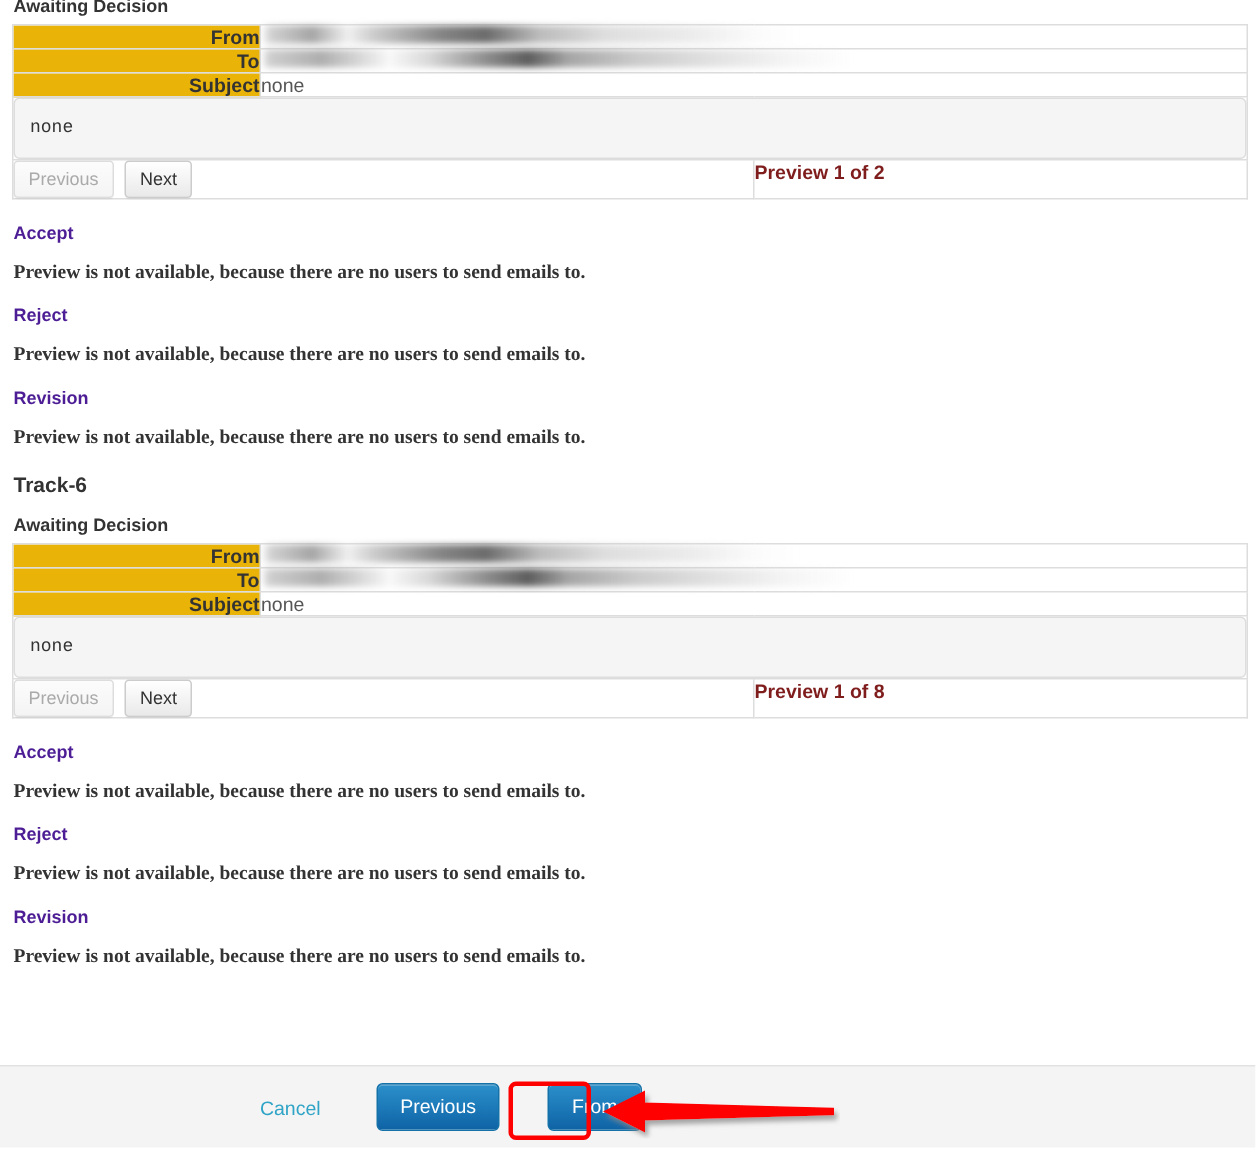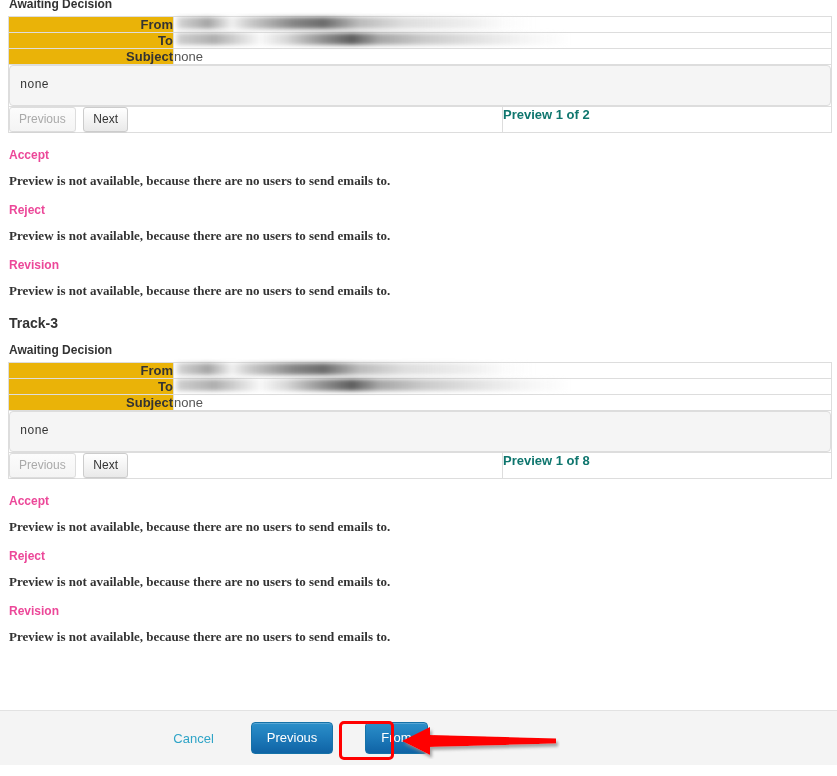--- a/index.html
+++ b/index.html
@@ -40,21 +40,21 @@
     font-size: 12px;
     font-weight: bold;
     color: #333333;
     margin: 0;
     padding: 0 0 0 1px;
     line-height: 14px;
   }
   .section-label {
     font-size: 12px;
     font-weight: bold;
-    color: #ec4899;
+    color: #4c1d95;
     margin: 0;
     padding: 0 0 0 1px;
     line-height: 14px;
   }
   .not-available {
     font-size: 13px;
     font-weight: bold;
     color: #333333;
     margin: 0;
     padding: 0 0 0 1px;
@@ -142,21 +142,21 @@
   }
   .nav-cell {
     padding: 7px 6px 8px 7px;
     vertical-align: middle;
   }
   .counter-cell {
     width: 74px;
     padding: 7px 6px 7px 9px;
     font-size: 13px;
     font-weight: bold;
-    color: #0f766e;
+    color: #7f1d1d;
     line-height: 15px;
     vertical-align: top;
   }
 
   
   .btn-default {
     display: inline-block;
     font-family: "Liberation Sans", sans-serif;
     font-size: 12px;
     line-height: 14px;
@@ -290,21 +290,21 @@
 
       <div class="section-label" style="margin:15px 0 0 0;">Reject</div>
       <div class="not-available" style="margin:11px 0 0 0;">Preview is not available, because there are no users to send emails to.</div>
 
       <div class="section-label" style="margin:15px 0 0 0;">Revision</div>
       <div class="not-available" style="margin:11px 0 0 0;">Preview is not available, because there are no users to send emails to.</div>
     </div>
 
     <div>
 
-      <div class="track-heading" style="margin:17px 0 0 0;">Track-3</div>
+      <div class="track-heading" style="margin:17px 0 0 0;">Track-6</div>
 
       <div class="status-heading" style="margin:12px 0 5px 0;">Awaiting Decision</div>
 
       <table class="preview-table">
         <tbody>
           <tr>
             <td class="label-cell">From</td>
             <td class="value-cell" colspan="2">
               <span class="redacted"></span>
             </td>

